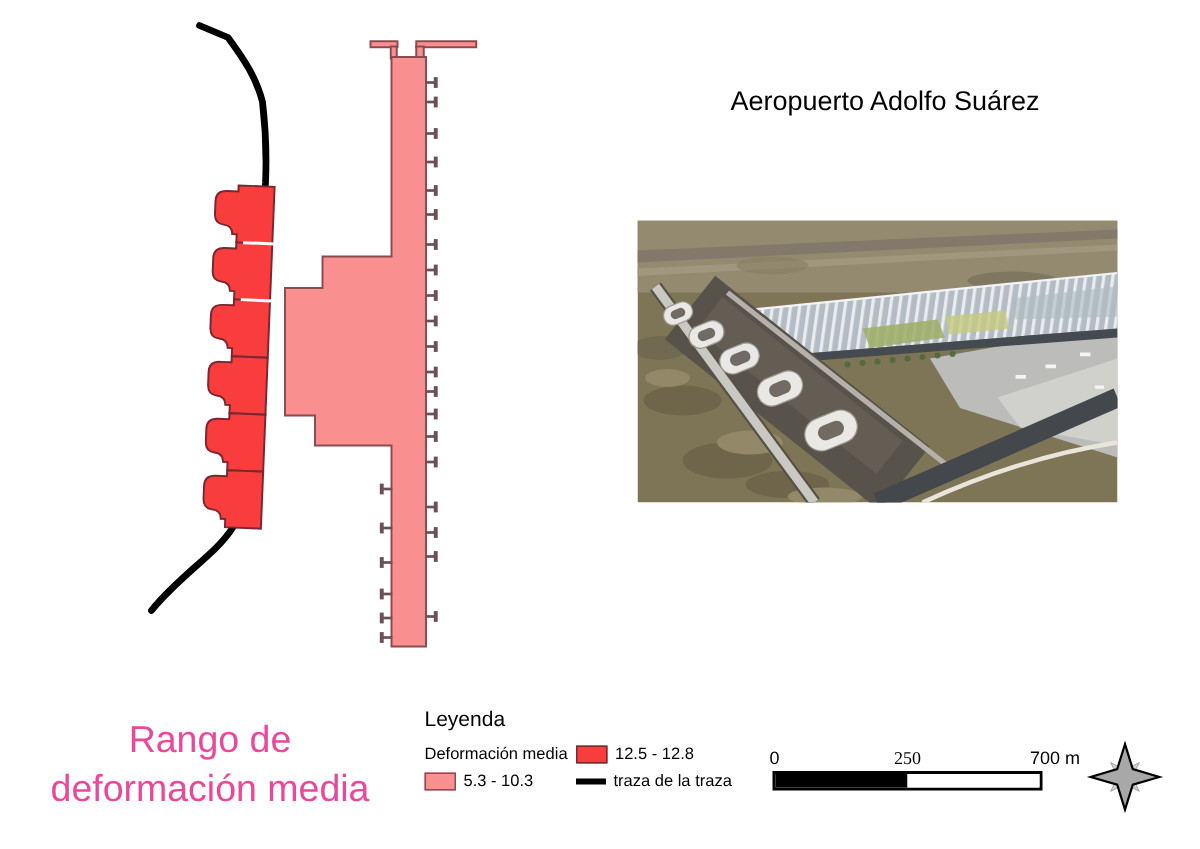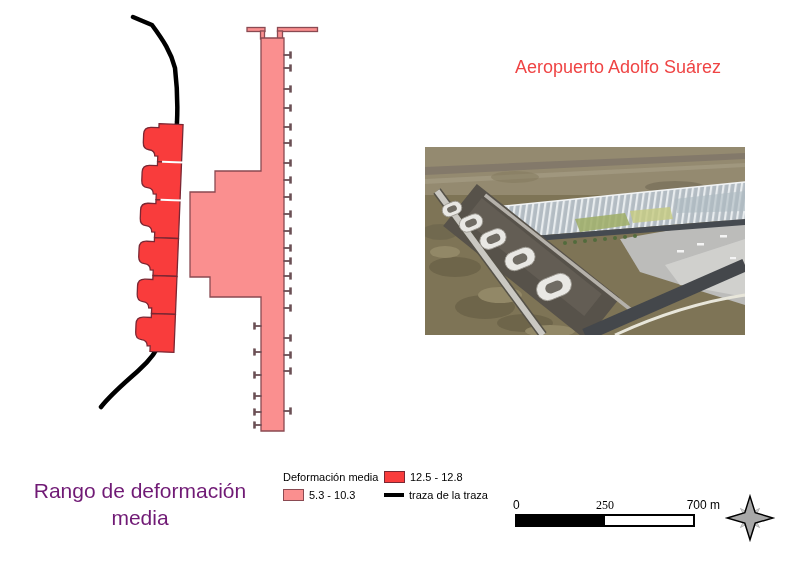--- a/index.html
+++ b/index.html
@@ -2,27 +2,27 @@
 <html><head>
 <meta charset="utf-8">
 <style>
   html,body{margin:0;padding:0;background:#ffffff;}
   .canvas{
     position:relative;width:800px;height:566px;background:#ffffff;overflow:hidden;
     font-family:"Liberation Sans", sans-serif;color:#000;
   }
   .map-figure{position:absolute;left:0;top:0;}
   .page-title{
-    position:absolute;left:468px;top:55px;width:300px;
-    text-align:center;font-size:18px;line-height:1.35;color:#ef4444;
+    position:absolute;left:440px;top:55px;width:300px;
+    text-align:center;font-size:18px;line-height:1.35;color:#000000;
   }
   .aerial-photo{position:absolute;left:425px;top:147px;width:320px;height:188px;overflow:hidden;}
   .caption{
     position:absolute;left:18px;top:477px;width:244px;
-    text-align:center;font-size:21px;line-height:1.3;color:#701a75;
+    text-align:center;font-size:25px;line-height:1.3;color:#ec4899;
   }
   .legend{position:absolute;left:283px;top:471px;width:215px;}
   .legend-heading{font-size:14px;margin:0 0 10px 0;}
   .legend-grid{display:grid;grid-template-columns:101px auto;row-gap:6px;font-size:11px;align-items:center;}
   .legend-cell{display:flex;align-items:center;gap:5px;}
   .swatch{width:19px;height:10px;flex:0 0 auto;}
   .swatch-red{border:1px solid #7a2733;}
   .swatch-pink{border:1px solid #8a4a52;}
   .line-swatch{width:20px;height:4px;flex:0 0 auto;}
   .scalebar{position:absolute;left:515px;top:498px;width:180px;}
@@ -211,20 +211,21 @@
       <rect x="252" y="103" width="7" height="2.5"></rect>
       <rect x="272" y="96" width="7" height="2.5"></rect>
       <rect x="295" y="88" width="7" height="2.5"></rect>
       <rect x="305" y="110" width="6" height="2.2"></rect>
     </g>
   </svg>
 
   <div class="caption">Rango de deformación media</div>
 
   <div class="legend">
+    <div class="legend-heading">Leyenda</div>
     <div class="legend-grid">
       <div class="legend-cell">
         <span>Deformación media</span>
       </div>
       <div class="legend-cell">
         <span class="swatch swatch-red" style="background-color: rgb(249, 60, 60);"></span>
         <span>12.5 - 12.8</span>
       </div>
       <div class="legend-cell">
         <span class="swatch swatch-pink" style="background-color: rgb(250, 143, 143);"></span>

